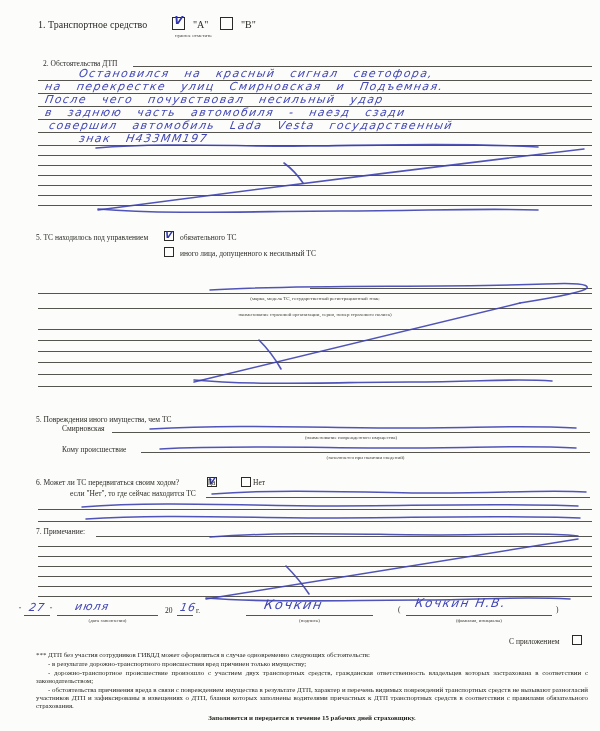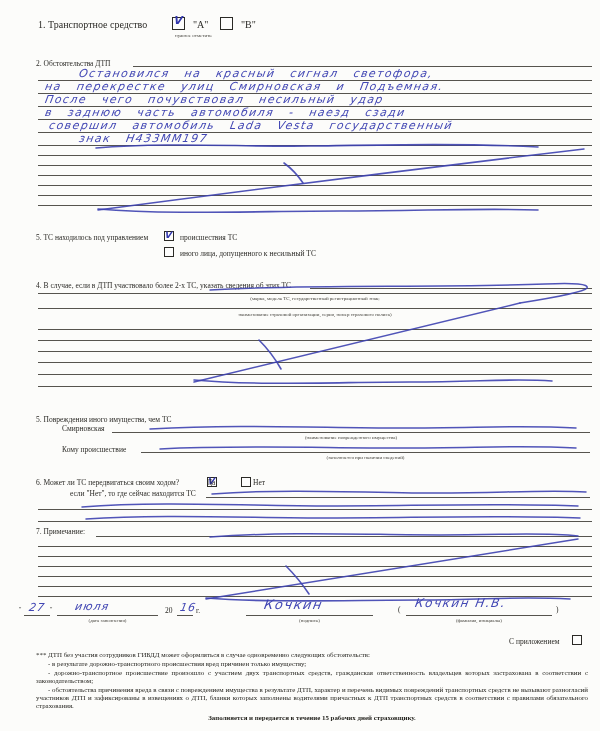--- a/index.html
+++ b/index.html
@@ -35,21 +35,21 @@
 
   <span class="p plg" style="left:38px;top:19px">1. Транспортное средство</span>
   <span class="cb s13" style="left:172px;top:17px">
     <span class="chk">V</span>
   </span>
   <span class="p plg" style="left:193px;top:19px">"А"</span>
   <span class="cb s13" style="left:220px;top:17px"></span>
   <span class="p plg" style="left:241px;top:19px">"В"</span>
   <span class="cap" style="left:175px;top:33px">нужное отметить</span>
 
-  <span class="p" style="left:36px;top:59px">2. Обстоятельства ДТП</span>
+  <span class="p" style="left:43px;top:59px">2. Обстоятельства ДТП</span>
   <span class="ln" style="left:133px;top:66px;width:459px"></span>
 
   <span class="ln" style="left:38px;top:80px;width:554px"></span>
   <span class="ln" style="left:38px;top:93px;width:554px"></span>
   <span class="ln" style="left:38px;top:106px;width:554px"></span>
   <span class="ln" style="left:38px;top:119px;width:554px"></span>
   <span class="ln" style="left:38px;top:132px;width:554px"></span>
   <span class="ln" style="left:38px;top:145px;width:554px"></span>
   <span class="ln" style="left:38px;top:155px;width:554px"></span>
   <span class="ln" style="left:38px;top:165px;width:554px"></span>
@@ -62,25 +62,24 @@
   <span class="hand hw2" style="left:44px;top:80px">на перекрестке улиц Смирновская и Подъемная.</span>
   <span class="hand hw2" style="left:44px;top:93px">После чего почувствовал несильный удар</span>
   <span class="hand hw2" style="left:44px;top:106px">в заднюю часть автомобиля - наезд сзади</span>
   <span class="hand hw2" style="left:48px;top:119px">совершил автомобиль Lada Vesta государственный</span>
   <span class="hand hw2" style="left:78px;top:132px">знак Н433ММ197</span>
 
   <span class="p" style="left:36px;top:233px">5. ТС находилось под управлением</span>
   <span class="cb s11" style="left:164px;top:231px">
     <span class="chk sm">V</span>
   </span>
-  <span class="p" style="left:180px;top:233px">происшествия ТС</span>
+  <span class="p" style="left:180px;top:233px">обязательного ТС</span>
   <span class="cb s11" style="left:164px;top:247px"></span>
   <span class="p" style="left:180px;top:249px">иного лица, допущенного к несильный ТС</span>
 
-  <span class="p" style="left:36px;top:281px">4. В случае, если в ДТП участвовало более 2-х ТС, указать сведения об этих ТС</span>
   <span class="ln" style="left:310px;top:288px;width:282px"></span>
   <span class="ln" style="left:38px;top:293px;width:554px"></span>
   <span class="capc" style="left:38px;top:296px;width:554px">(марка, модель ТС, государственный регистрационный знак;</span>
   <span class="ln" style="left:38px;top:308px;width:554px"></span>
   <span class="capc" style="left:38px;top:312px;width:554px">наименование страховой организации, серия, номер страхового полиса)</span>
   <span class="ln" style="left:38px;top:329px;width:554px"></span>
   <span class="ln" style="left:38px;top:340px;width:554px"></span>
   <span class="ln" style="left:38px;top:351px;width:554px"></span>
   <span class="ln" style="left:38px;top:362px;width:554px"></span>
   <span class="ln" style="left:38px;top:374px;width:554px"></span>

